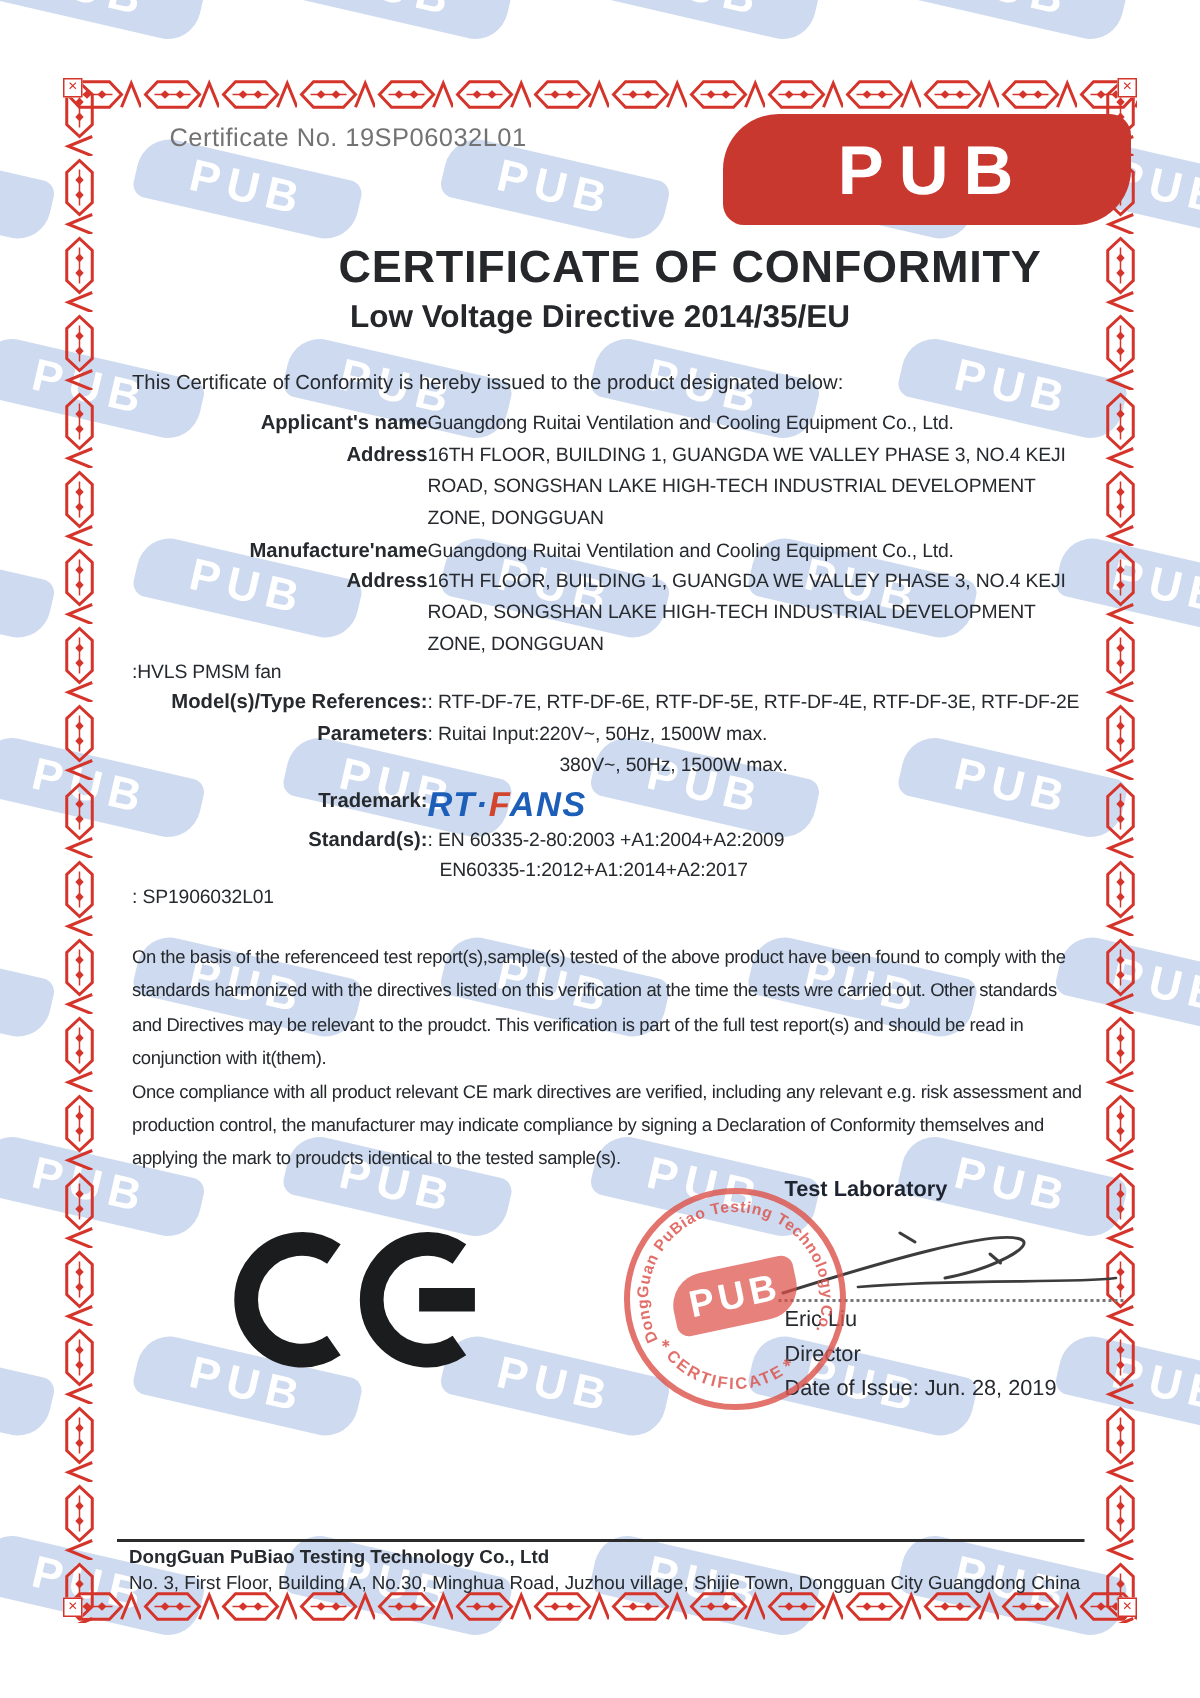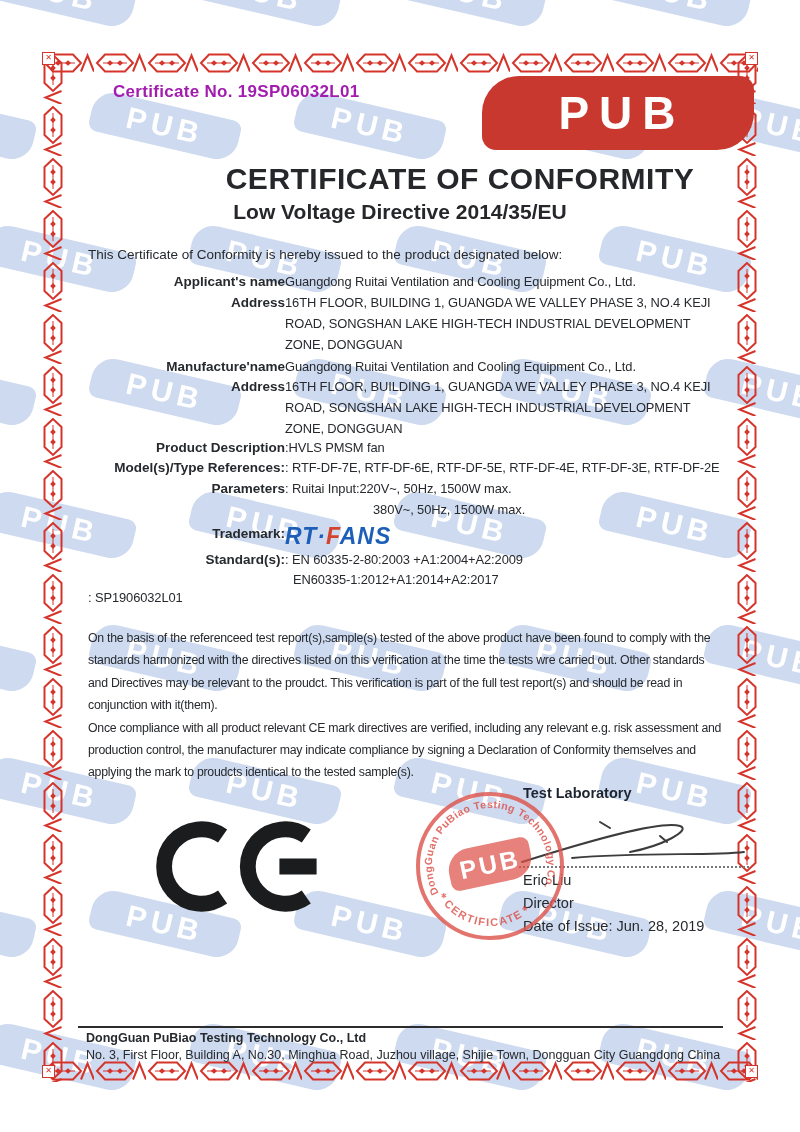--- a/index.html
+++ b/index.html
@@ -20,21 +20,21 @@
     transform:rotate(13deg);
   }
   
   .bframe{position:absolute;z-index:2;}
   .bcorner{
     position:absolute;z-index:2;width:13px;height:13px;box-sizing:border-box;
     border:1.5px solid #d5342b;color:#d5342b;font-size:8px;line-height:10px;
     text-align:center;font-weight:bold;background:#fff;
   }
   
-  .cert-no{left:113px;top:82px;font-size:17px;font-weight:bold;color:#a21caf;letter-spacing:.3px;z-index:3;}
+  .cert-no{left:113px;top:82px;font-size:17px;font-weight:normal;color:#737373;letter-spacing:.3px;z-index:3;}
   .pub-logo{
     left:482px;top:76px;width:272px;height:74px;z-index:4;
     background:#c9382e;border-radius:37px 14px 37px 14px;
     display:flex;align-items:center;justify-content:center;
     color:#fff;font-size:46px;font-weight:bold;letter-spacing:10px;padding-left:8px;box-sizing:border-box;
   }
   .title{left:64px;top:162px;width:792px;text-align:center;font-size:30px;font-weight:bold;color:#25272a;letter-spacing:.5px;z-index:3;}
   .subtitle{left:64px;top:200px;width:672px;text-align:center;font-size:21px;font-weight:bold;color:#25272a;z-index:3;}
   .intro{left:88px;top:247px;font-size:13.5px;z-index:3;}
   
@@ -202,21 +202,20 @@
 </div>
 <div class="frow" style="top:377px">
   <div class="flabel">Address</div>
   <div class="fval">
     <div class="vline">16TH FLOOR, BUILDING 1, GUANGDA WE VALLEY PHASE 3, NO.4 KEJI</div>
     <div class="vline">ROAD, SONGSHAN LAKE HIGH-TECH INDUSTRIAL DEVELOPMENT</div>
     <div class="vline">ZONE, DONGGUAN</div>
   </div>
 </div>
 <div class="frow" style="top:438px">
-  <div class="flabel">Product Description</div>
   <div class="fval">
       <div class="vline">:HVLS PMSM fan</div>
     </div>
 </div>
 <div class="frow" style="top:458px">
   <div class="flabel">Model(s)/Type References:</div>
   <div class="fval">
       <div class="vline">: RTF-DF-7E, RTF-DF-6E, RTF-DF-5E, RTF-DF-4E, RTF-DF-3E, RTF-DF-2E</div>
     </div>
 </div>

